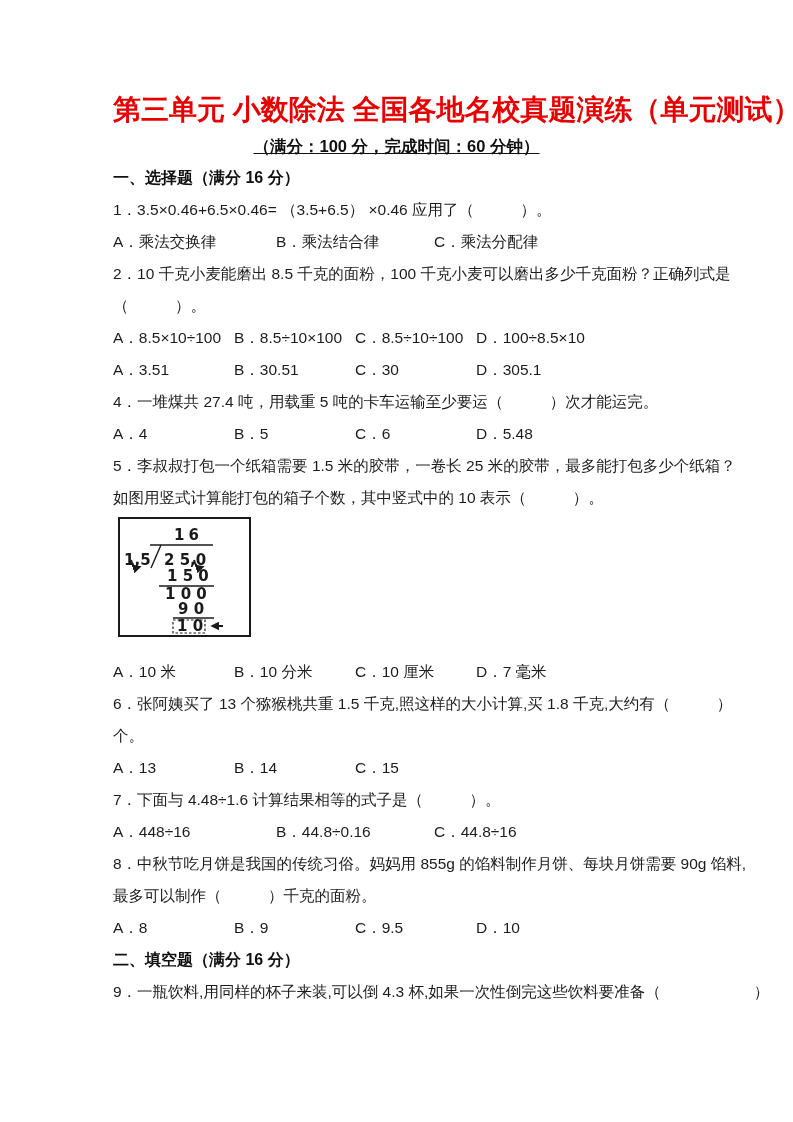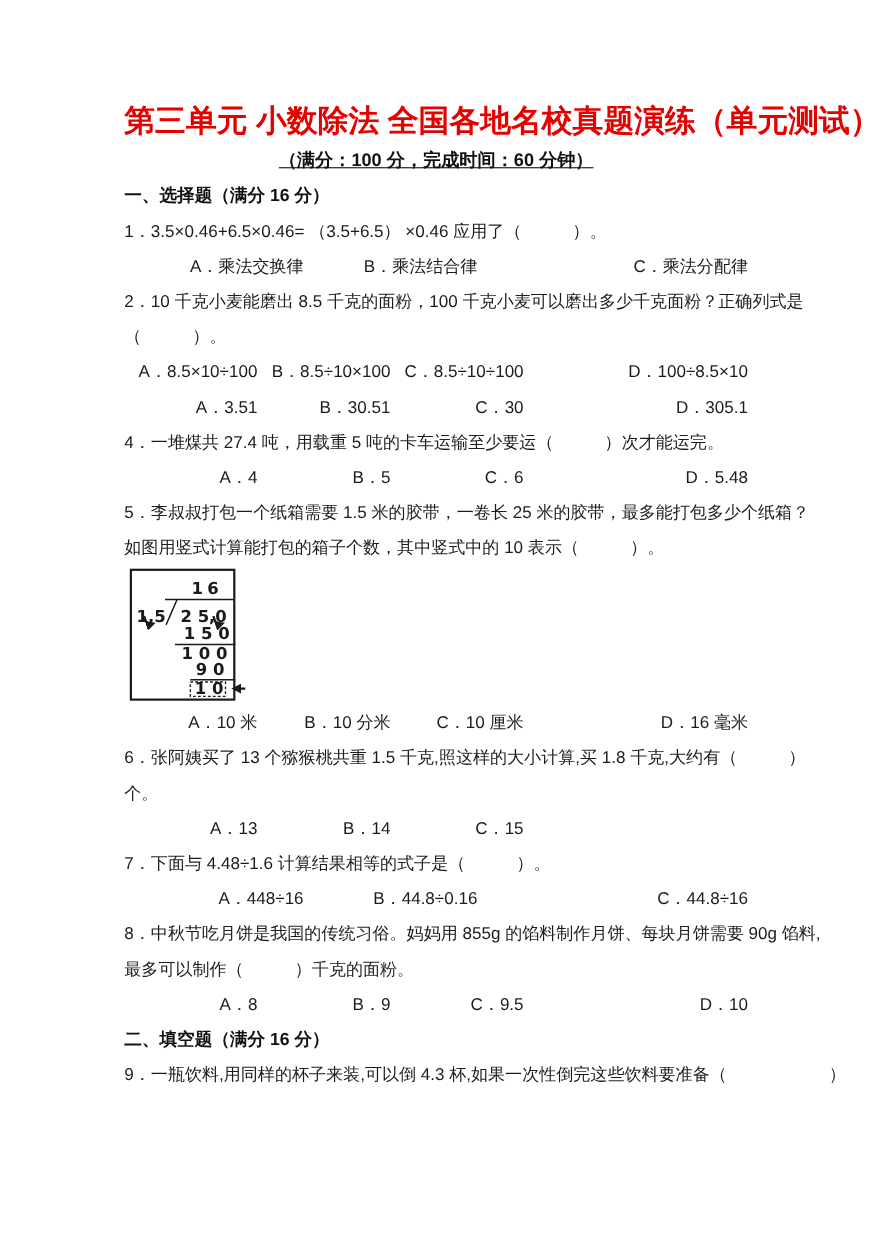--- a/index.html
+++ b/index.html
@@ -43,25 +43,25 @@
     display:flex;
     align-items:center;
     font-size:15.5px;
     white-space:pre;
   }
   .line.first { margin-top:4px; }
   .section-heading { font-weight:700; font-size:16px; color:#111; }
   .opts { display:grid; }
   .opts4 { grid-template-columns:121px 121px 121px 1fr; }
   .opts3 { grid-template-columns:163px 158px 1fr; }
-  .opt { white-space:pre;text-align:right; }
+  .opt { white-space:pre; }
   .division-figure {
     box-sizing:border-box;
-    width:96px; height:120px;
-    margin:3px 0 4px 5px;
+    width:133px; height:120px;
+    margin:3px 0 19px 5px;
     border:2px solid #1a1a1a;
     background:#fff;
   }
   .division-figure svg { display:block; }
   .dv-text {
     font-family:"DejaVu Sans","Liberation Sans",sans-serif;
     font-weight:700;
     font-size:15px;
     fill:#1a1a1a;
   }
@@ -136,21 +136,21 @@
         <rect class="dv-dash" x="53" y="101" width="32" height="13"></rect>
         <text class="dv-text" x="57" y="112">1 0</text>
         <path class="dv-arrow" d="M103 107 L93 107" marker-end="url(#ah)"></path>
       </svg>
     </div>
 
     <div class="line opts opts4">
       <span class="opt">A．10 米</span>
       <span class="opt">B．10 分米</span>
       <span class="opt">C．10 厘米</span>
-      <span class="opt">D．16 毫米</span>
+      <span class="opt">D．7 毫米</span>
     </div>
 
     <div class="line">6．张阿姨买了 13 个猕猴桃共重 1.5 千克,照这样的大小计算,买 1.8 千克,大约有（　　　）</div>
     <div class="line">个。</div>
     <div class="line opts opts4">
       <span class="opt">A．13</span>
       <span class="opt">B．14</span>
       <span class="opt">C．15</span>
     </div>
 

